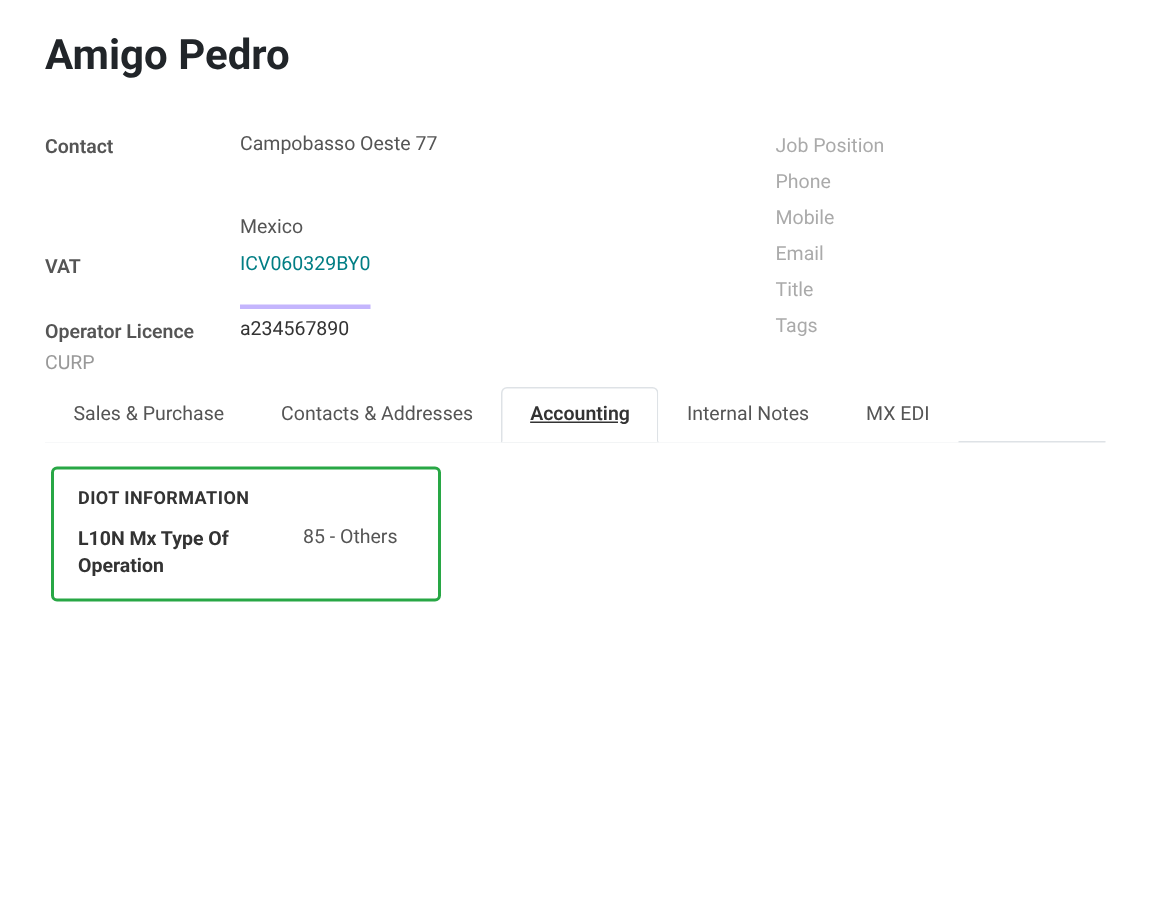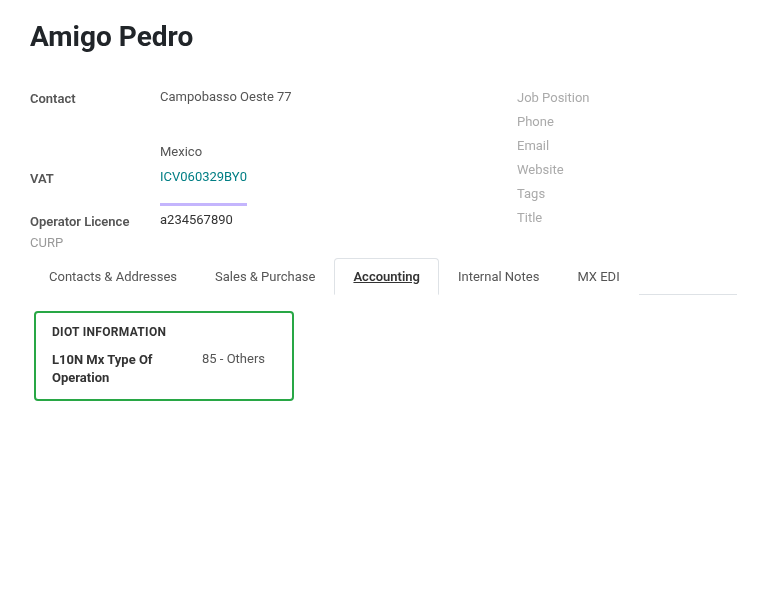--- a/index.html
+++ b/index.html
@@ -211,37 +211,37 @@
     </div>
 
     <div class="form-right">
       <div class="right-field">
         <span class="right-field-label">Job Position</span>
       </div>
       <div class="right-field">
         <span class="right-field-label">Phone</span>
       </div>
       <div class="right-field">
+        <span class="right-field-label">Mobile</span>
+      </div>
+      <div class="right-field">
         <span class="right-field-label">Email</span>
       </div>
       <div class="right-field">
-        <span class="right-field-label">Website</span>
+        <span class="right-field-label">Title</span>
       </div>
       <div class="right-field">
         <span class="right-field-label">Tags</span>
-      </div>
-      <div class="right-field">
-        <span class="right-field-label">Title</span>
       </div>
     </div>
   </div>
 
   <div class="tabs-container">
+    <div class="tab">Sales &amp; Purchase</div>
     <div class="tab">Contacts &amp; Addresses</div>
-    <div class="tab">Sales &amp; Purchase</div>
     <div class="tab active">Accounting</div>
     <div class="tab">Internal Notes</div>
     <div class="tab">MX EDI</div>
   </div>
 
   <div class="tab-content">
     <div class="diot-box">
       <div class="diot-title">DIOT Information</div>
       <div class="diot-field-row">
         <div class="diot-field-label">L10N Mx Type Of Operation</div>

